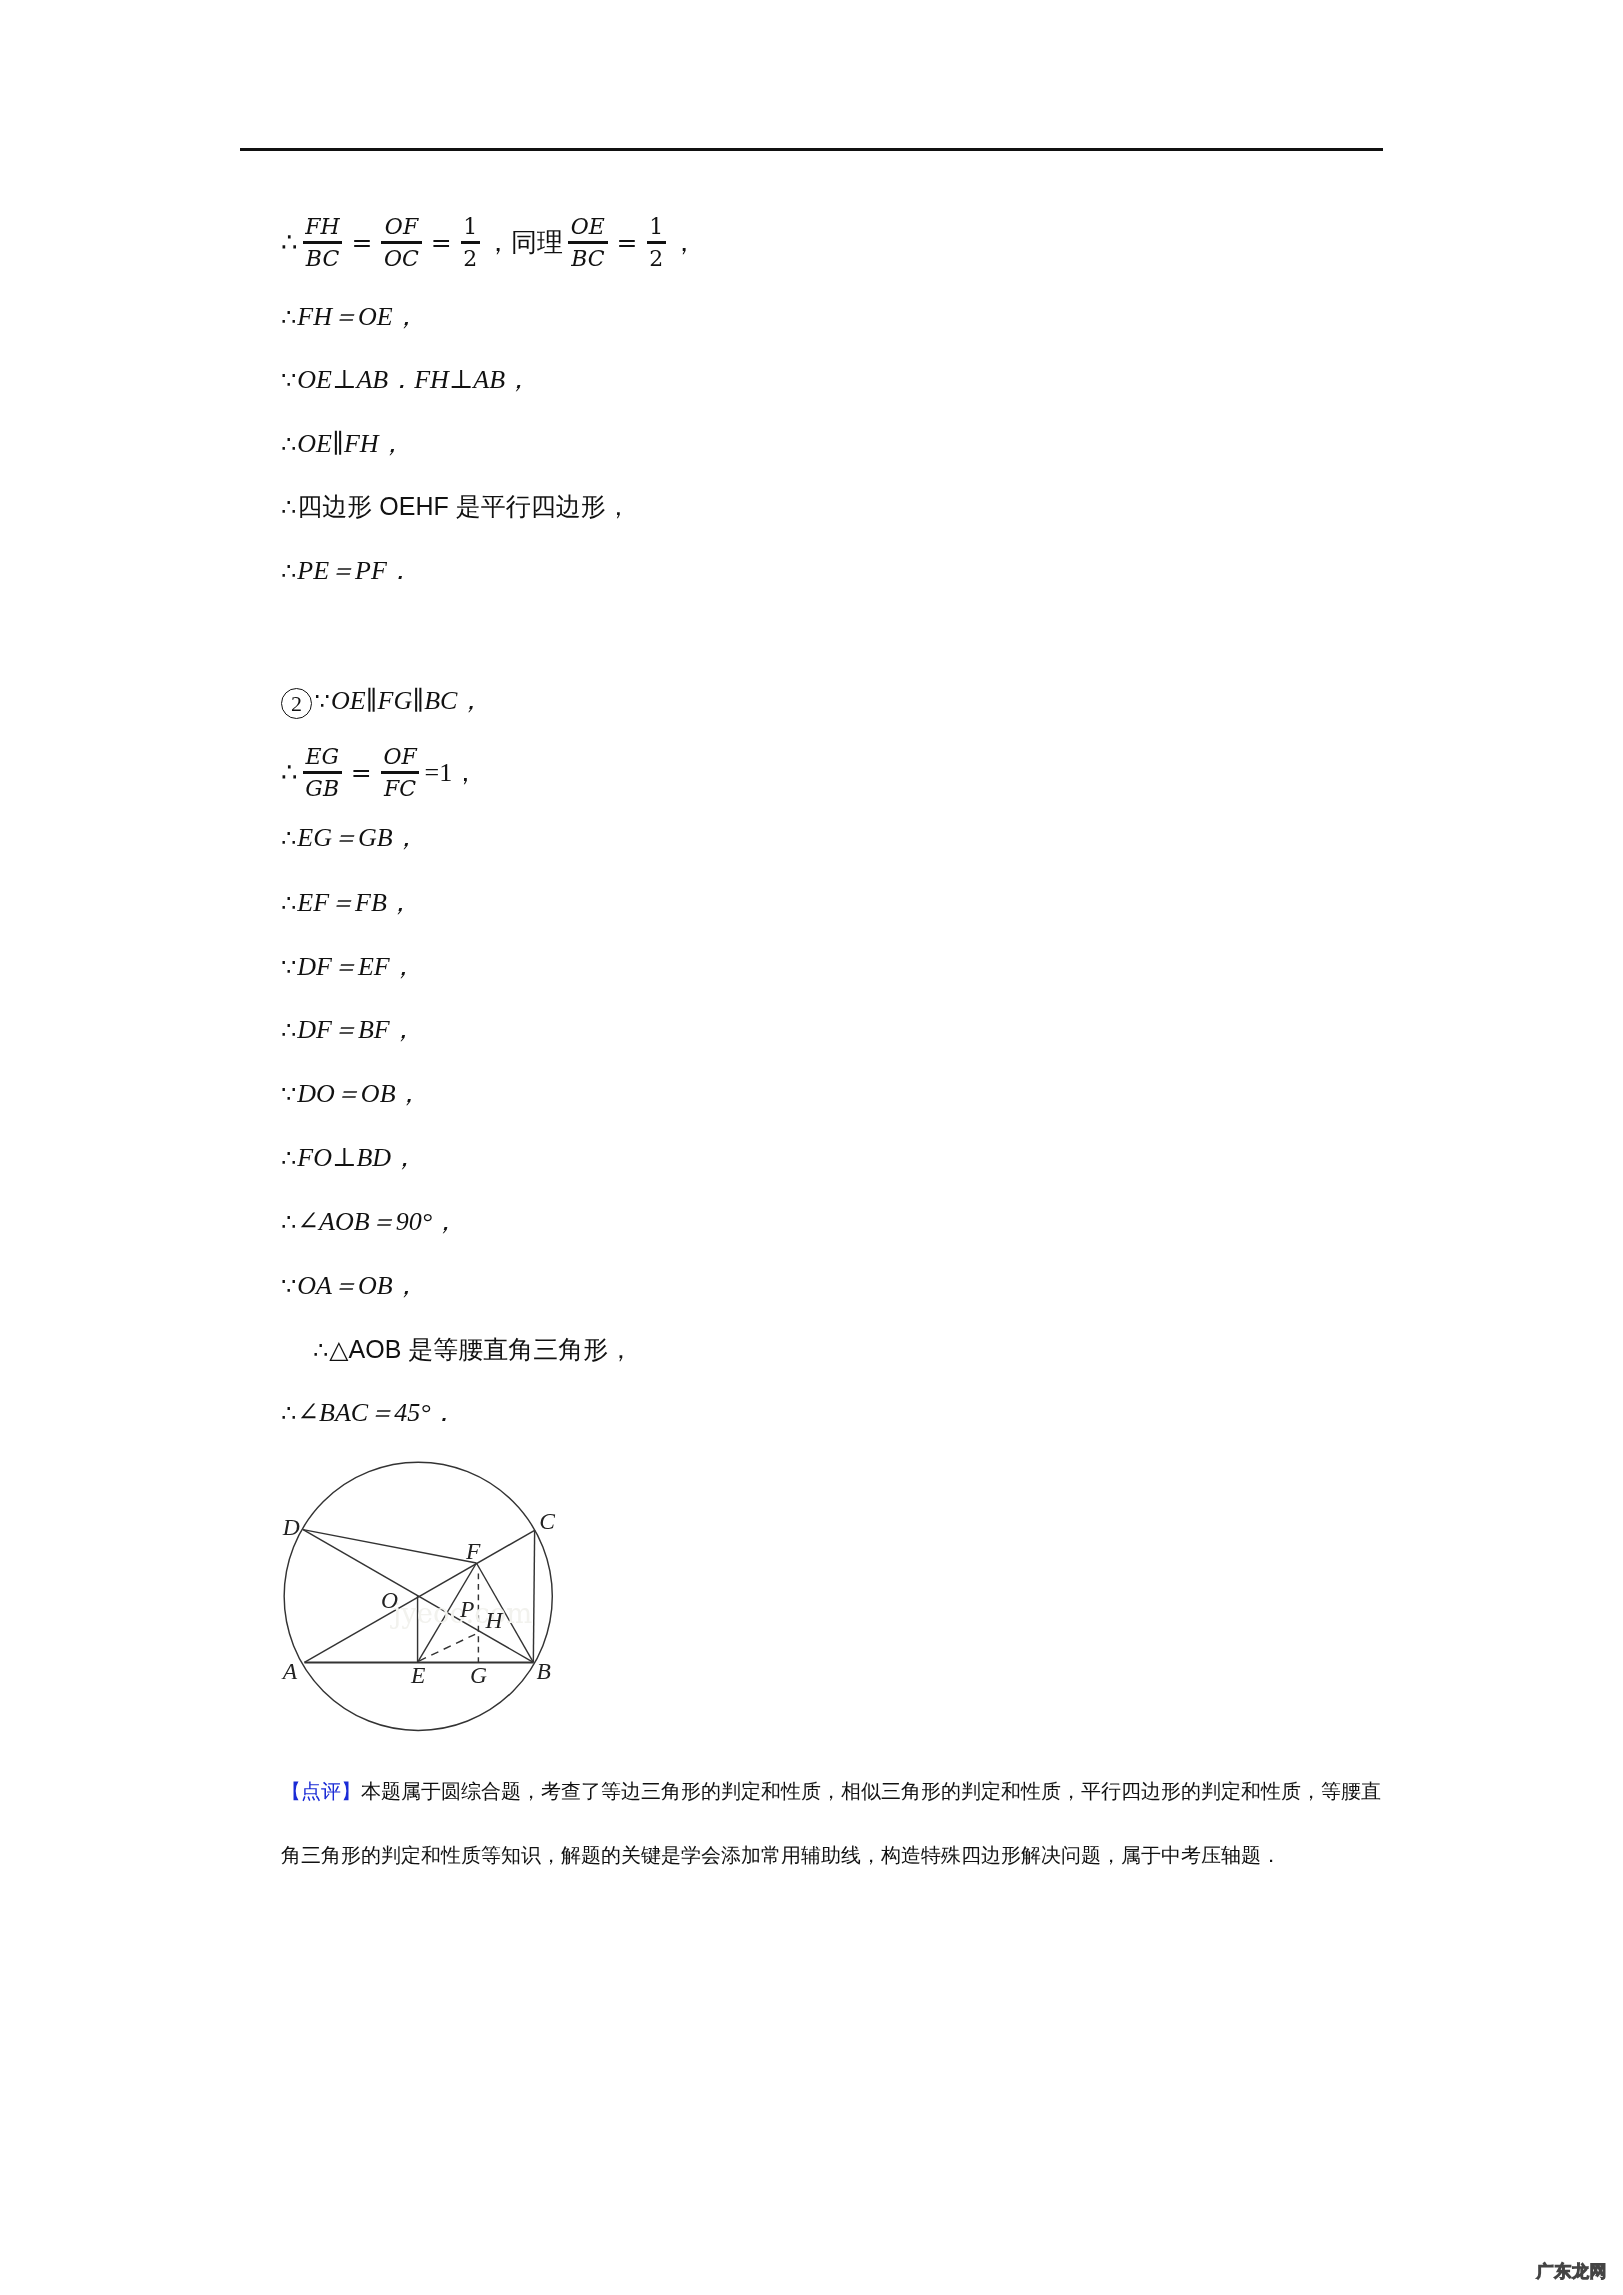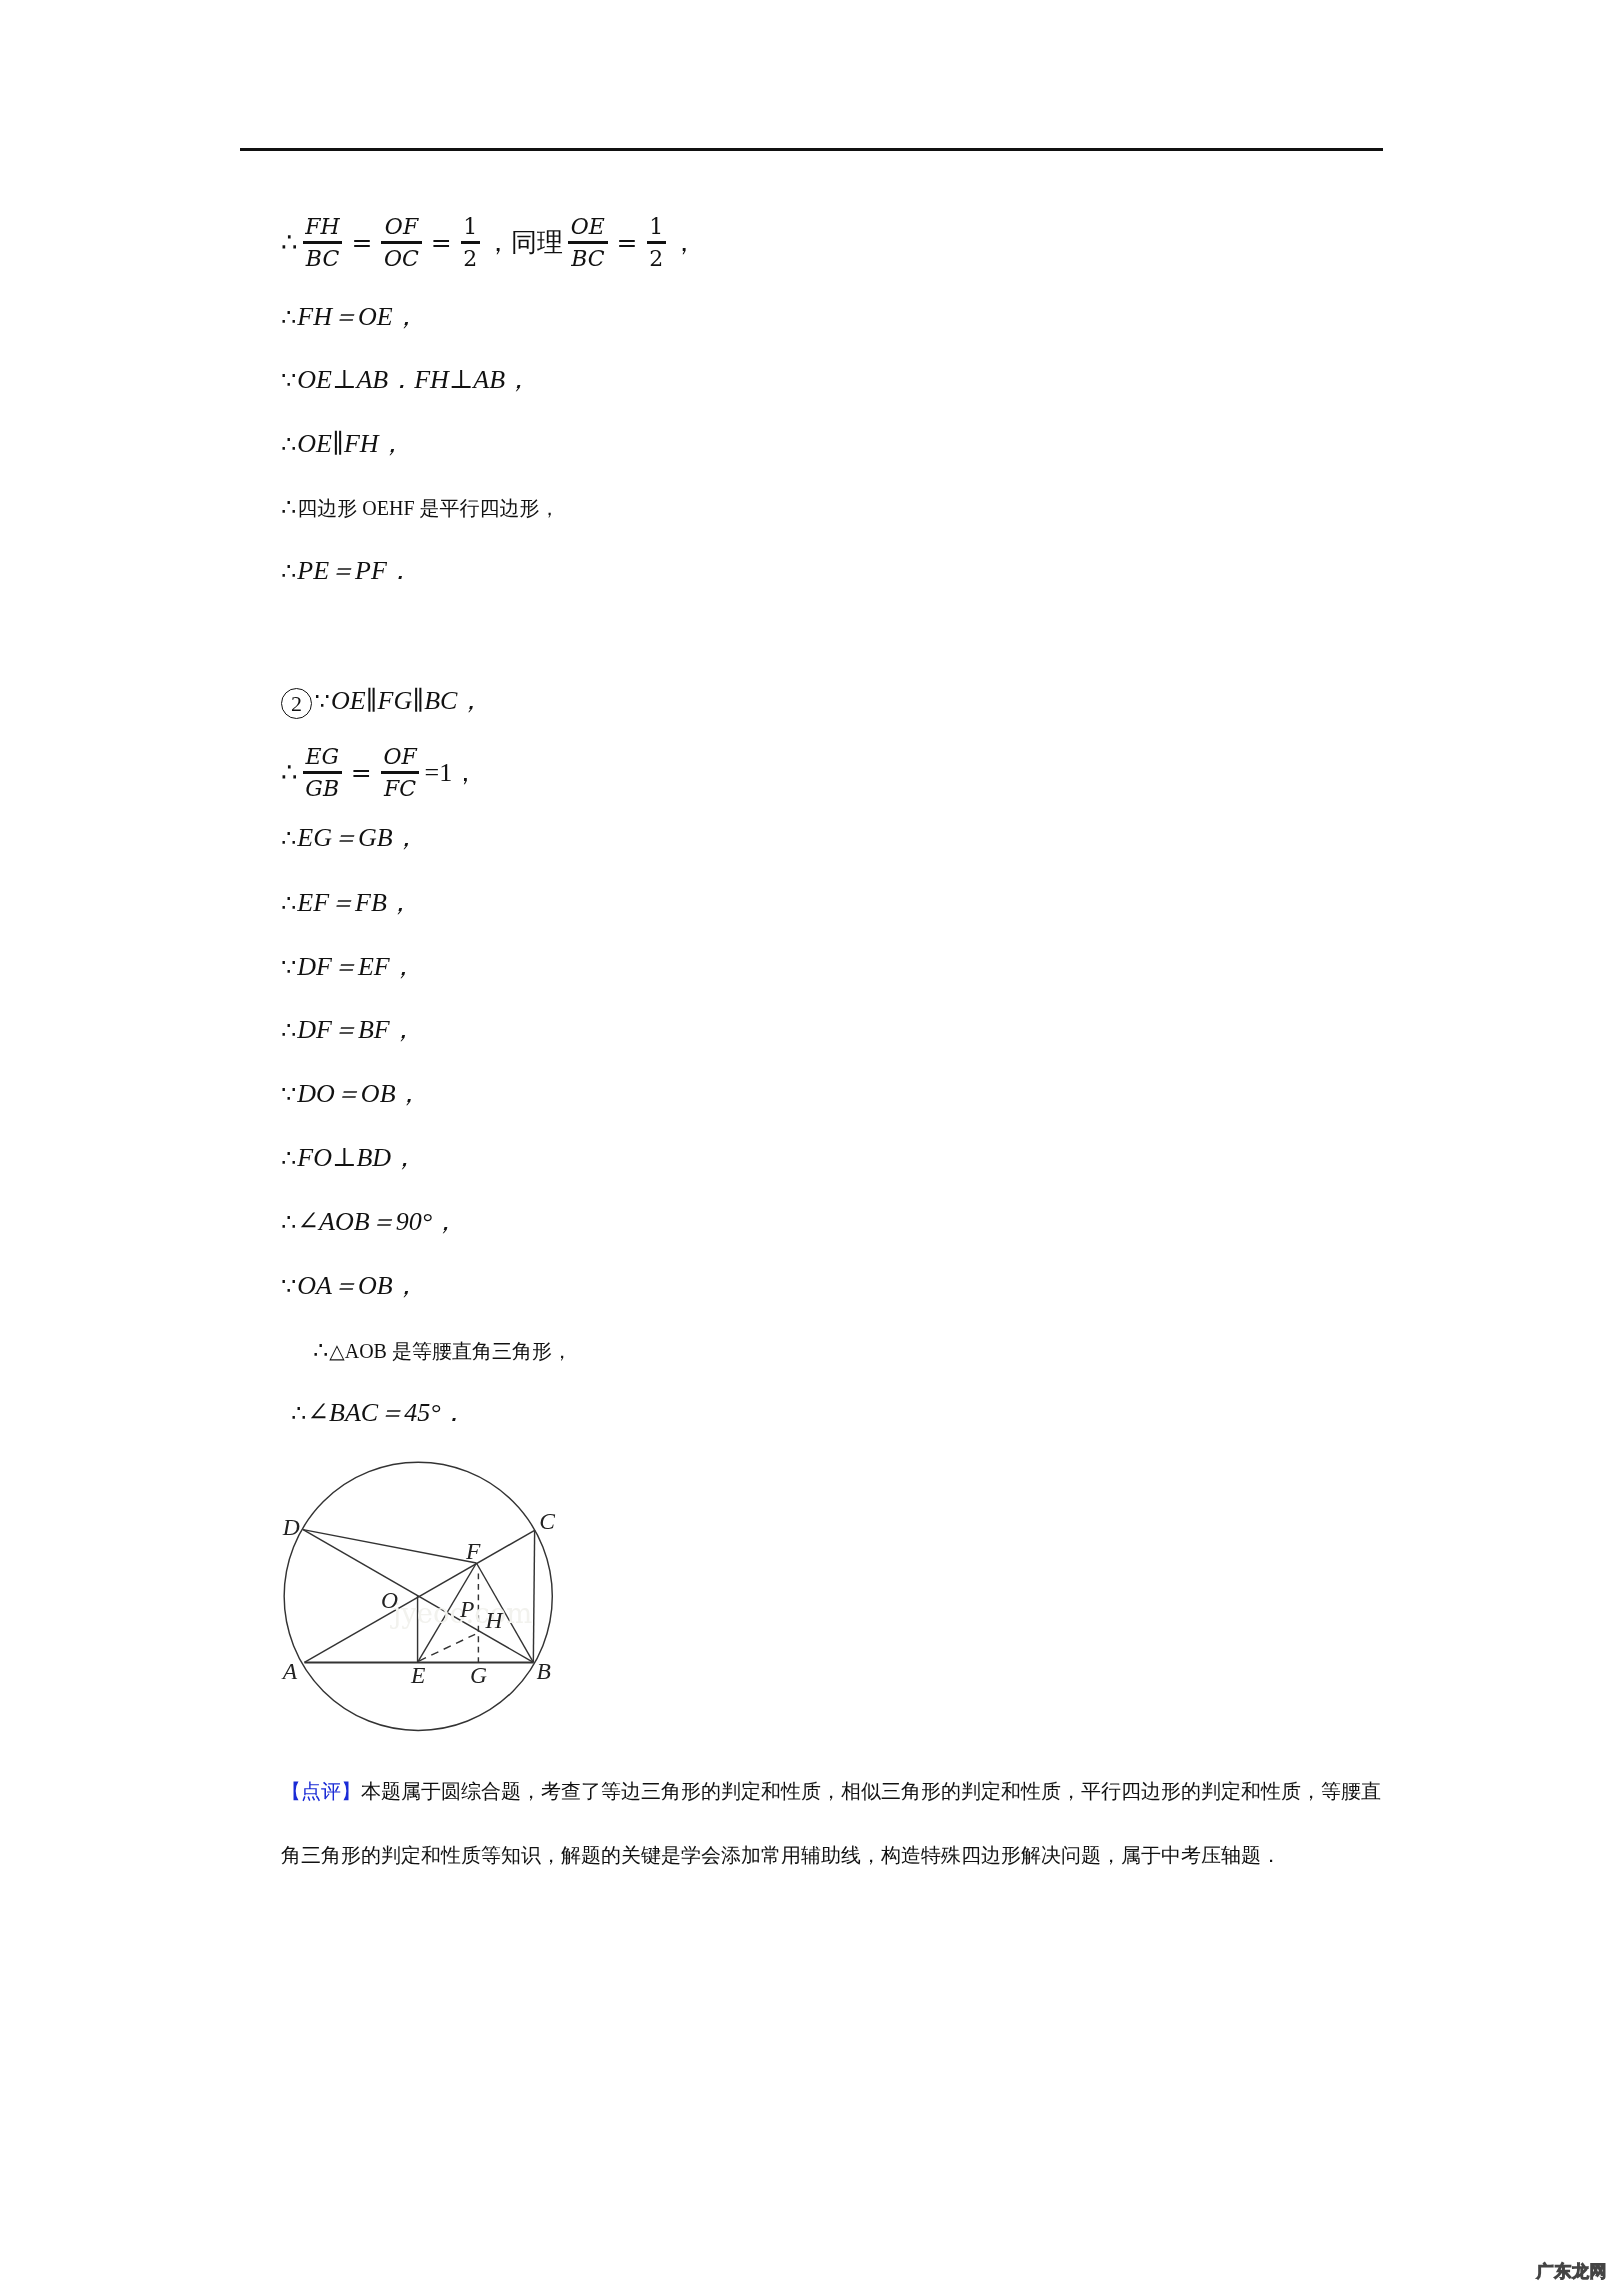--- a/index.html
+++ b/index.html
@@ -2,21 +2,21 @@
 <html style="font-size:10.5px"><head>
 <meta charset="utf-8">
 <style>
   html, body { margin: 0; padding: 0; background: #ffffff; }
   body { width: 1623px; height: 2295px; position: relative; overflow: hidden;
          font-family: "Liberation Serif", "DejaVu Serif", serif; color: #111; }
   .rule { position: absolute; left: 240px; top: 148px; width: 1143px; height: 2.6px; background: #111; }
   .line { position: absolute; left: 281px; font-size: 26px; line-height: 37px; white-space: nowrap; height: 37px; }
   .line .sym { font-family: "DejaVu Sans", sans-serif; font-size: 23.6px; margin-right: 1.3px; }
   .line .m { font-style: italic; }
-  .line .cn { font-family: Liberation Serif, serif; font-size: 20px; }
+  .line .cn { font-family: Liberation Sans, sans-serif; font-size: 25px; }
   .frac-line { position: absolute; left: 281px; font-size: 26px; white-space: nowrap; display: flex; align-items: center; height: 79px; }
   .frac { display: inline-flex; flex-direction: column; align-items: center; margin: 0 5.2px; font-family: "DejaVu Serif", serif; font-style: italic; font-size: 22px; }
   .frac .num, .frac .den { padding: 0 2.6px; line-height: 29px; }
   .frac .bar { width: 100%; height: 2.6px; background: #111; }
   .frac.plain { font-style: normal; }
   .eq { font-family: "DejaVu Sans", sans-serif; font-size: 25px; margin: 0 3.9px; }
   .circled { display: inline-block; width: 29px; height: 29px; border: 1.3px solid #111; border-radius: 50%;
              text-align: center; line-height: 29px; font-size: 22px; font-style: normal; margin-right: 2.6px; vertical-align: middle; }
   .figure { position: absolute; left: 275px; top: 1440px; width: 327px; height: 314px; }
   .comment { position: absolute; left: 281px; top: 1759px; width: 1106px; font-family: "DejaVu Sans", sans-serif;
@@ -102,21 +102,21 @@
 
 <div class="line" style="top:819px;"><span class="sym">∴</span><span class="m">EG＝GB，</span></div>
 <div class="line" style="top:884px;"><span class="sym">∴</span><span class="m">EF＝FB，</span></div>
 <div class="line" style="top:948px;"><span class="sym">∵</span><span class="m">DF＝EF，</span></div>
 <div class="line" style="top:1011px;"><span class="sym">∴</span><span class="m">DF＝BF，</span></div>
 <div class="line" style="top:1075px;"><span class="sym">∵</span><span class="m">DO＝OB，</span></div>
 <div class="line" style="top:1139px;"><span class="sym">∴</span><span class="m">FO⊥BD，</span></div>
 <div class="line" style="top:1203px;"><span class="sym">∴</span><span class="m">∠AOB＝90°，</span></div>
 <div class="line" style="top:1267px;"><span class="sym">∵</span><span class="m">OA＝OB，</span></div>
 <div class="line" style="top:1331px;margin-left:32px;"><span class="sym">∴</span><span class="cn">△AOB 是等腰直角三角形，</span></div>
-<div class="line" style="top:1394px;margin-left:10px;"><span class="sym">∴</span><span class="m">∠BAC＝45°．</span></div>
+<div class="line" style="top:1394px;"><span class="sym">∴</span><span class="m">∠BAC＝45°．</span></div>
 
 <svg class="figure" viewBox="420 2200 500 480" xmlns="http://www.w3.org/2000/svg">
   <g stroke="#333" stroke-width="2.2" fill="none">
     <circle cx="639" cy="2439" r="205"></circle>
     <line x1="465" y1="2540" x2="815" y2="2540" stroke-width="3"></line>
     <line x1="465" y1="2540" x2="817" y2="2338"></line>
     <line x1="463" y1="2337" x2="815" y2="2540"></line>
     <line x1="463" y1="2337" x2="728" y2="2388"></line>
     <line x1="817" y1="2338" x2="815" y2="2540"></line>
     <line x1="638" y1="2438" x2="638" y2="2540"></line>

